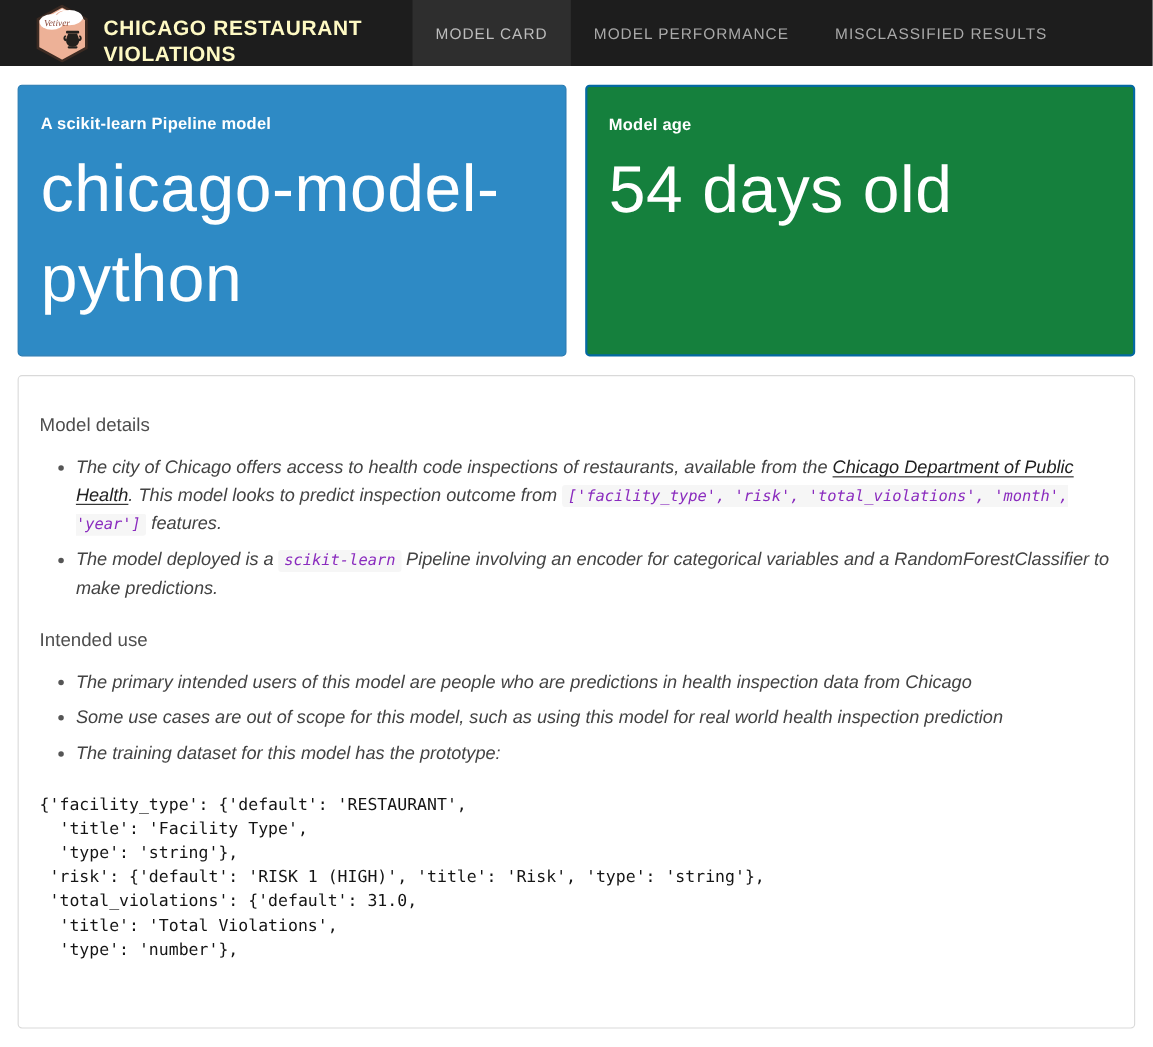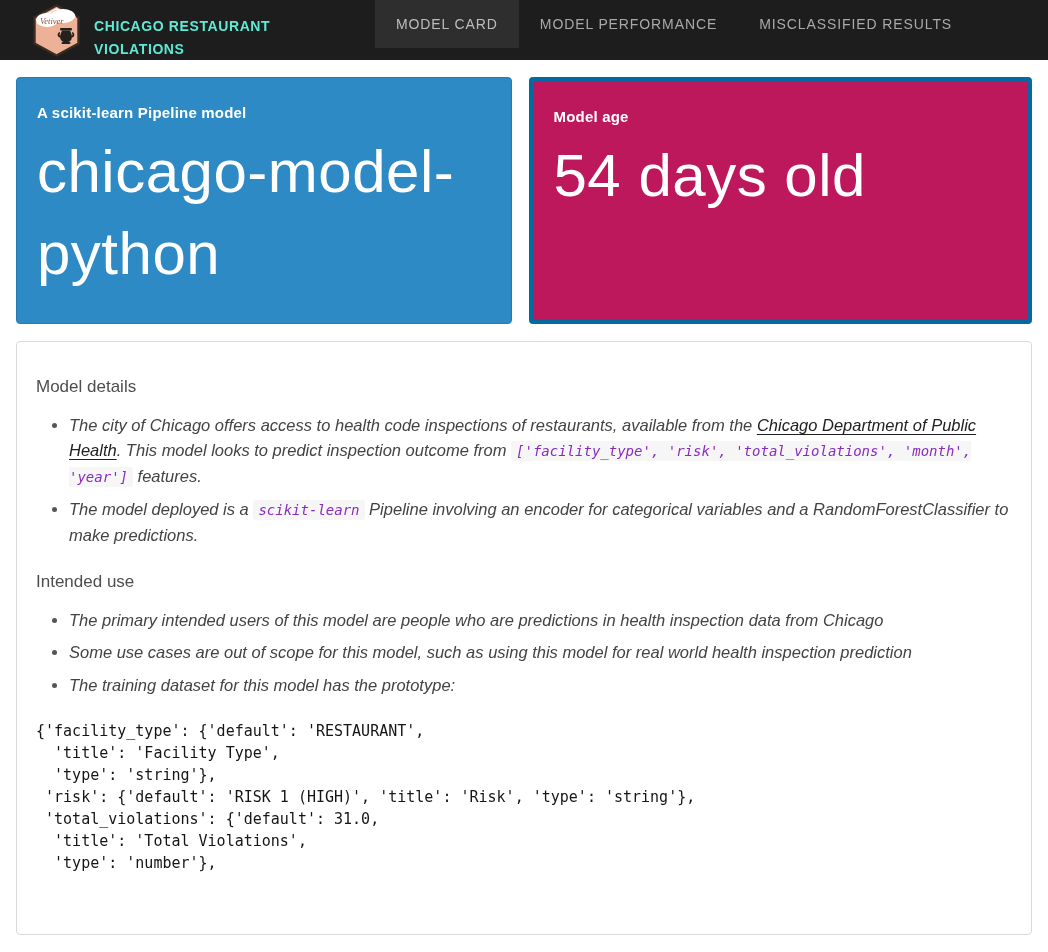--- a/index.html
+++ b/index.html
@@ -18,38 +18,38 @@
     align-items: center;
   }
   .brand-wrap {
     display: flex;
     align-items: center;
     gap: 13px;
     padding-left: 32px;
   }
   .logo-hex { width: 49px; height: 53px; display: block; }
   .brand {
-    color: #5eead4;
-    font-size: 14px;
+    color: #fef9c3;
+    font-size: 19px;
     font-weight: 600;
     letter-spacing: 0.6px;
     line-height: 23px;
     max-width: 260px;
     text-transform: uppercase;
     margin-top: 16px;
   }
   .nav-tabs {
     position: absolute;
     left: 375px;
     top: 0;
     height: 60px;
     display: flex;
   }
   .nav-tab {
-    height: 48px;
+    height: 60px;
     display: flex;
     align-items: center;
     padding: 0 21px;
     color: #a9a9a9;
     font-size: 14px;
     letter-spacing: 0.9px;
     font-weight: 500;
     cursor: pointer;
     white-space: nowrap;
   }
@@ -62,21 +62,21 @@
   .main-area { padding: 17px 16px 0 16px; }
   .valueboxes { display: flex; gap: 17px; }
   .vbox {
     flex: 1;
     height: 247px;
     border-radius: 4px;
     color: #ffffff;
     padding: 22px 20px;
   }
   .vbox.blue  { background: #2e8ac5; border: 1px solid #2679b1; }
-  .vbox.green { background: #be185d; border: 5px solid #0369a1; }
+  .vbox.green { background: #15803d; border: 2px solid #0369a1; }
   .vbox-label {
     font-size: 15px;
     font-weight: 700;
     letter-spacing: 0.2px;
     margin: 4px 0 10px 0;
   }
   .vbox-value {
     font-size: 60px;
     font-weight: 500;
     line-height: 82px;

